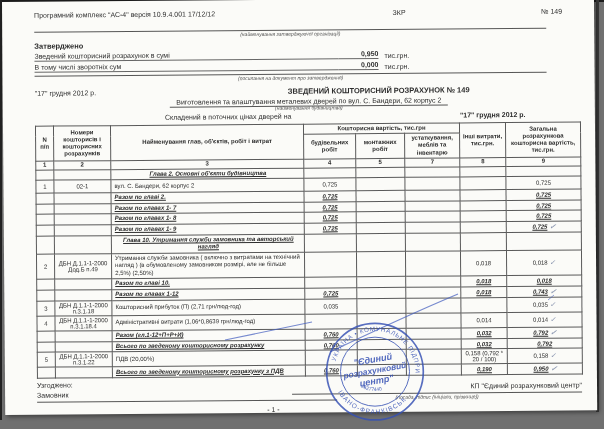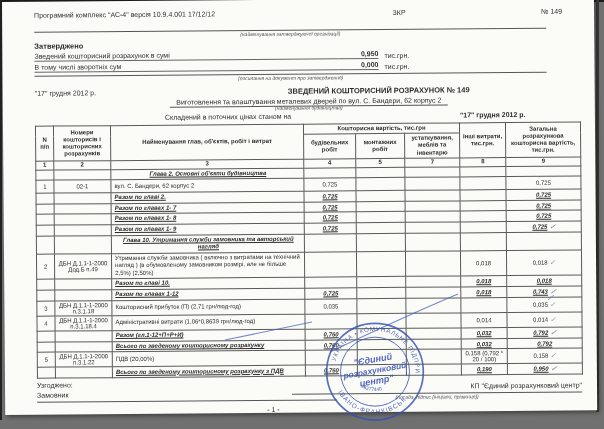--- a/index.html
+++ b/index.html
@@ -96,21 +96,21 @@
       <span class="date">"17" грудня   2012 р.</span>
       <span class="doctitle">ЗВЕДЕНИЙ КОШТОРИСНИЙ РОЗРАХУНОК № 149</span>
     </div>
 
     <div class="objectline">
       <span>Виготовлення та влаштування металевих дверей по вул. С. Бандери, 62 корпус 2</span>
     </div>
     <div class="objcap">(найменування будівництва)</div>
 
     <div class="compiledrow">
-      <span class="comp">Складений в поточних цінах станом на</span>
+      <span class="comp">Складений в поточних цінах дверей на</span>
       <span class="compdate">"17" грудня   2012 р.</span>
     </div>
 
     <table>
       <colgroup>
         <col style="width:18px">
           <col style="width:57px">
           <col style="width:193px">
         <col style="width:52px">
           <col style="width:49px">

